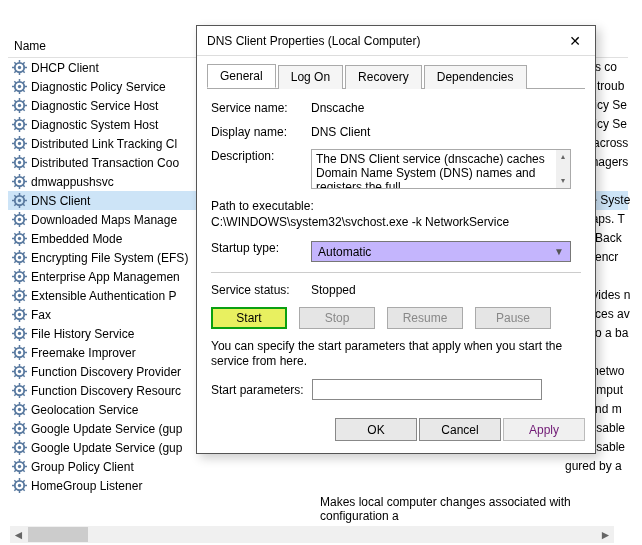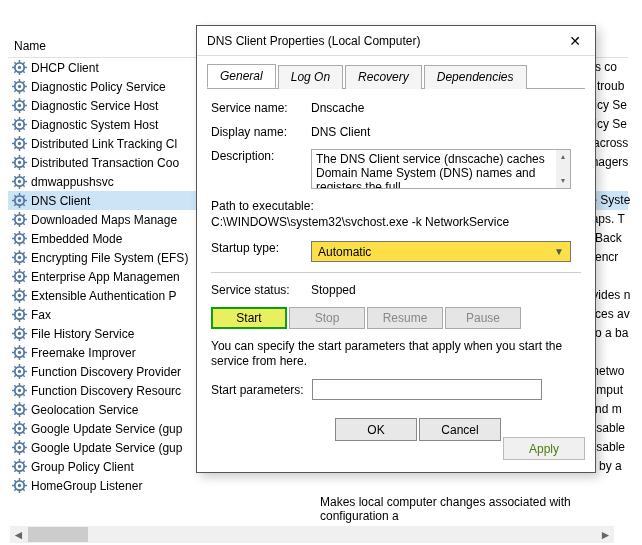--- a/index.html
+++ b/index.html
@@ -98,21 +98,20 @@
   }
   .dlg-close {
     font-size: 14px;
     font-family: sans-serif;
     padding: 2px 6px;
   }
   .tab-strip {
     display: flex;
     margin: 8px 10px 0 10px;
     border-bottom: 1px solid #aaa;
-    font-style: italic;
   }
   .tab {
     padding: 4px 12px;
     border: 1px solid #aaa;
     border-bottom: none;
     margin-right: 2px;
     background: #f5f5f5;
     font-size: 12px;
     position: relative;
     top: 1px;
@@ -159,30 +158,30 @@
     color: #666;
   }
   .select-box {
     border: 1px solid #777;
     width: 260px;
     height: 21px;
     padding: 2px 6px;
     display: flex;
     justify-content: space-between;
     align-items: center;
-    background: #fde047;
+    background: #c4b5fd;
   }
   .select-box .chev { font-size: 10px; color: #555; }
   .divider {
     border-top: 1px solid #ccc;
     margin: 6px 0 10px 0;
   }
   .btn-row {
     display: flex;
-    gap: 2px;
+    gap: 12px;
     margin-bottom: 10px;
   }
   .action-btn {
     width: 76px; height: 22px;
     background: #e5e5e5;
     border: 1px solid #aaa;
     display: flex; align-items: center; justify-content: center;
     font-size: 12px;
     color: #888;
   }
@@ -211,24 +210,23 @@
   }
   .footer-btn {
     width: 82px;
     height: 23px;
     border: 1px solid #888;
     background: #e8e8e8;
     display: flex; align-items: center; justify-content: center;
     font-size: 12px;
   }
   .footer-btn.disabled {
-    color: #4d7c0f;
+    color: #701a75;
     background: #f0f0f0;
     border-color: #bbb;
-    margin-top: 19px;
   }
   .small-text { font-size: 12px; line-height: 15px; }
 </style>
 </head>
 <body>
 
 <div class="header-bar">
   <span class="col">Name</span>
 </div>
 

